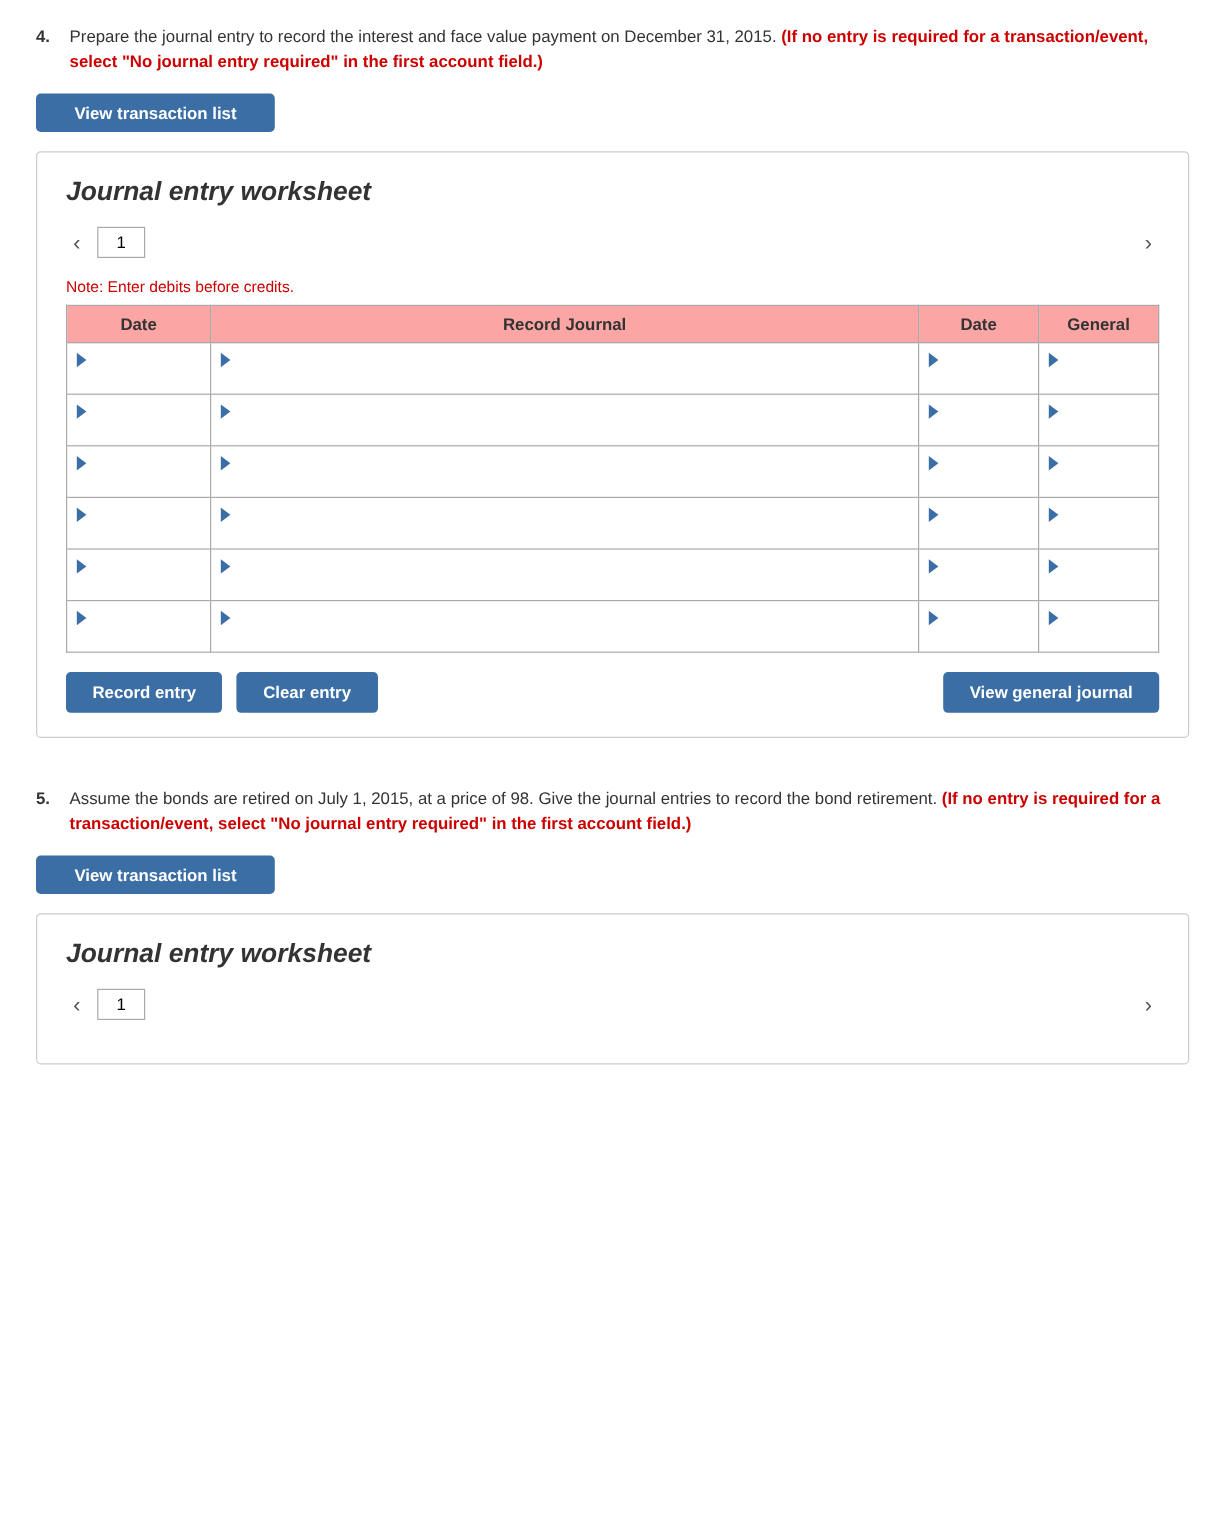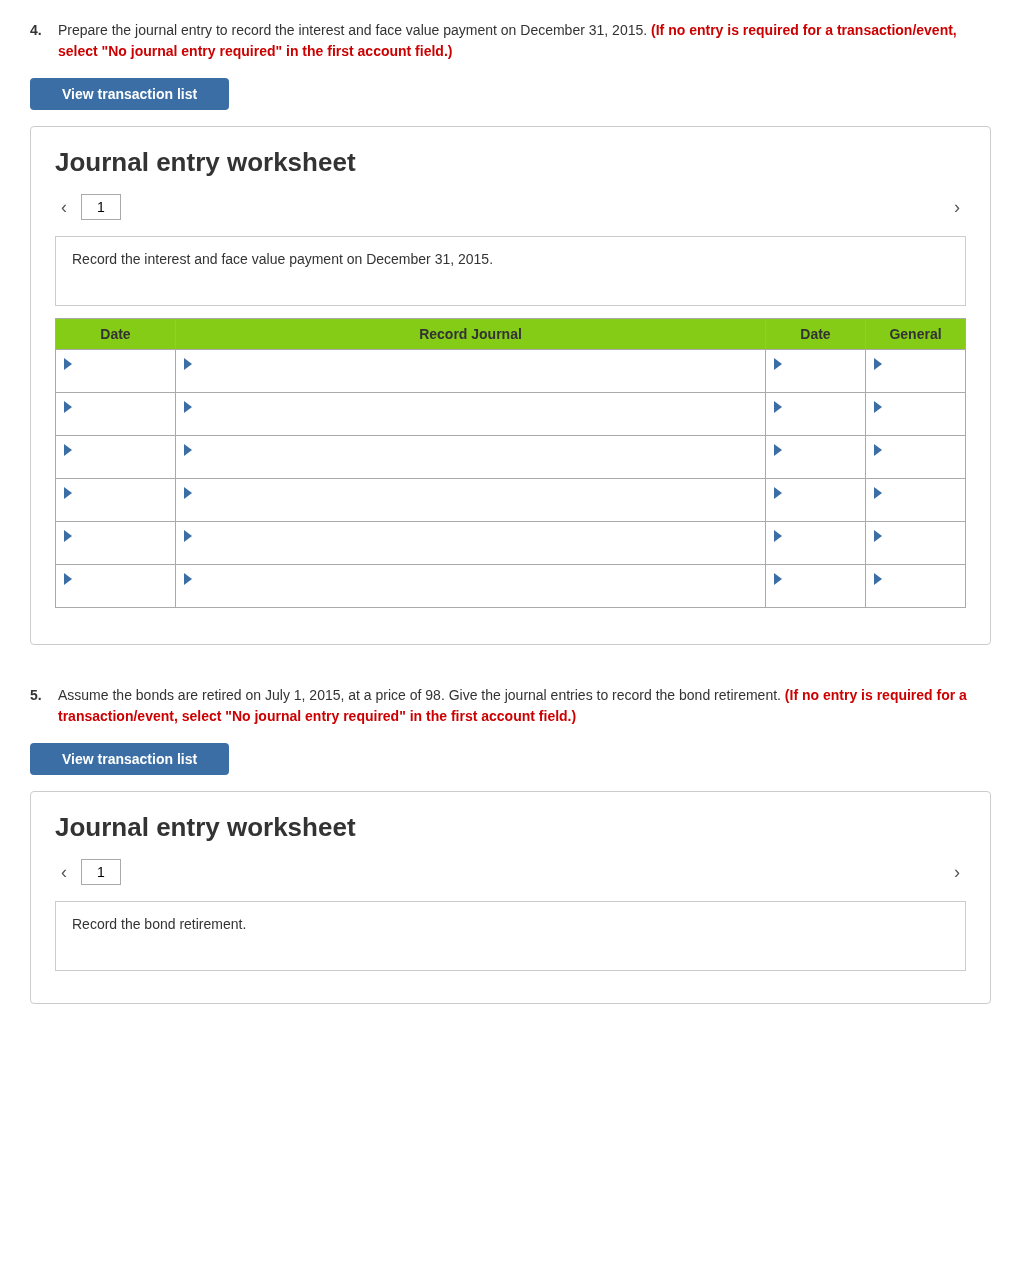--- a/index.html
+++ b/index.html
@@ -51,23 +51,24 @@
     }
 
     .worksheet-container {
       border: 1px solid #ccc;
       border-radius: 4px;
       padding: 20px 24px 20px 24px;
       background: #fff;
     }
 
     .worksheet-title {
-      font-size: 26px;
-      font-weight: bold;
-      margin-bottom: 16px;
+      font-size: 22px;
+      font-weight: bold;
+      margin-bottom: 16px;
+      font-style: italic;
     }
 
     .nav-bar {
       display: flex;
       align-items: center;
       margin-bottom: 16px;
       gap: 8px;
     }
 
     .nav-arrow {
@@ -107,21 +108,21 @@
       margin-bottom: 8px;
     }
 
     .journal-table {
       width: 100%;
       border-collapse: collapse;
       margin-bottom: 16px;
     }
 
     .journal-table th {
-      background-color: #84cc16;
+      background-color: #fca5a5;
       border: 1px solid #aaa;
       padding: 7px 10px;
       text-align: center;
       font-weight: bold;
       font-size: 14px;
     }
 
     .journal-table th.col-date { width: 120px; text-align: center; }
     .journal-table th.col-journal { text-align: center; }
     .journal-table th.col-debit { width: 100px; text-align: center; }
@@ -195,22 +196,22 @@
 
   <div class="worksheet-container">
     <div class="worksheet-title">Journal entry worksheet</div>
 
     <div class="nav-bar">
       <button class="nav-arrow">‹</button>
       <input class="nav-page-box" type="text" value="1" style="">
       <button class="nav-arrow nav-right-arrow">›</button>
     </div>
 
-    <div class="description-box">Record the interest and face value payment on December 31, 2015.</div>
-
+
+    <div class="note-text">Note: Enter debits before credits.</div>
 
     <table class="journal-table">
       <thead>
         <tr>
           <th class="col-date">Date</th>
           <th class="col-journal">Record Journal</th>
           <th class="col-debit">Date</th>
           <th class="col-credit">General</th>
         </tr>
       </thead>
@@ -248,20 +249,25 @@
           </tr>
           <tr>
             <td class="col-date"><span class="indicator"></span><input class="cell-input" type="text" style=""></td>
             <td class="col-journal"><span class="indicator"></span><input class="cell-input" type="text" style=""></td>
             <td class="col-debit"><span class="indicator"></span><input class="cell-input" type="text" style=""></td>
             <td class="col-credit"><span class="indicator"></span><input class="cell-input" type="text" style=""></td>
           </tr>
         </tbody>
     </table>
 
+    <div class="action-buttons">
+      <button class="btn-action">Record entry</button>
+      <button class="btn-action">Clear entry</button>
+      <button class="btn-action right">View general journal</button>
+    </div>
   </div>
 </div>
 
 <div class="question-block">
   <div class="question-header">
     <span class="question-number">5.</span>
     <span class="question-text">
       <span>Assume the bonds are retired on July 1, 2015, at a price of 98. Give the journal entries to record the bond retirement. </span><span class="required-note">(If no entry is required for a transaction/event, select "No journal entry required" in the first account field.)</span>
     </span>
   </div>
@@ -270,15 +276,14 @@
 
   <div class="worksheet-container">
     <div class="worksheet-title">Journal entry worksheet</div>
 
     <div class="nav-bar">
       <button class="nav-arrow">‹</button>
       <input class="nav-page-box" type="text" value="1" style="">
       <button class="nav-arrow nav-right-arrow">›</button>
     </div>
 
-    <div class="description-box">Record the bond retirement.</div>
   </div>
 </div>
 
 </body></html>

